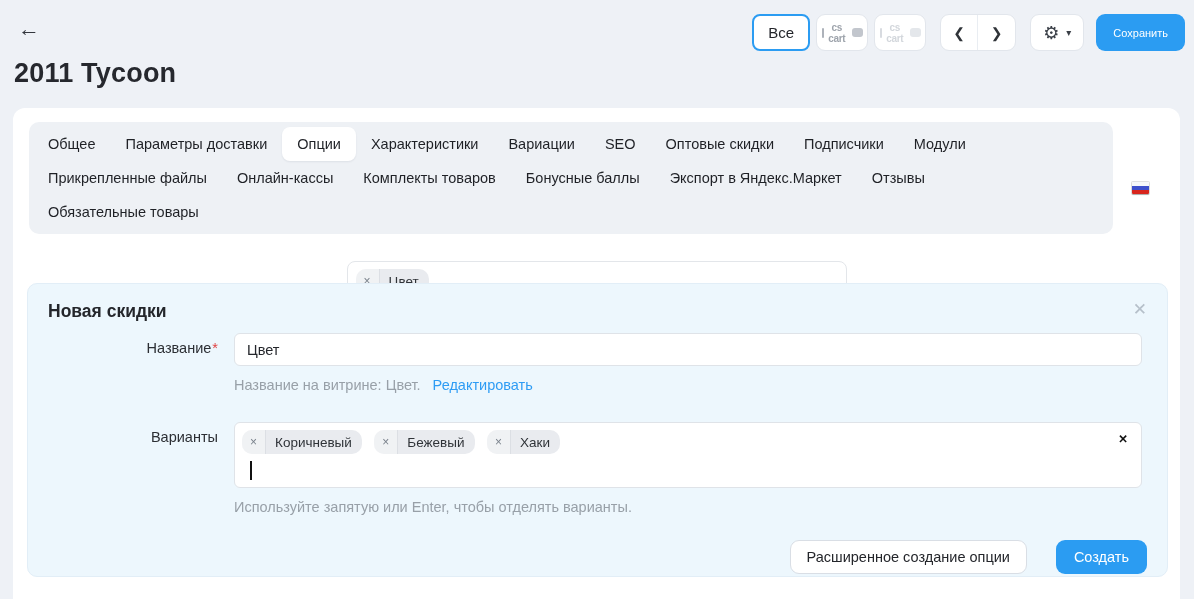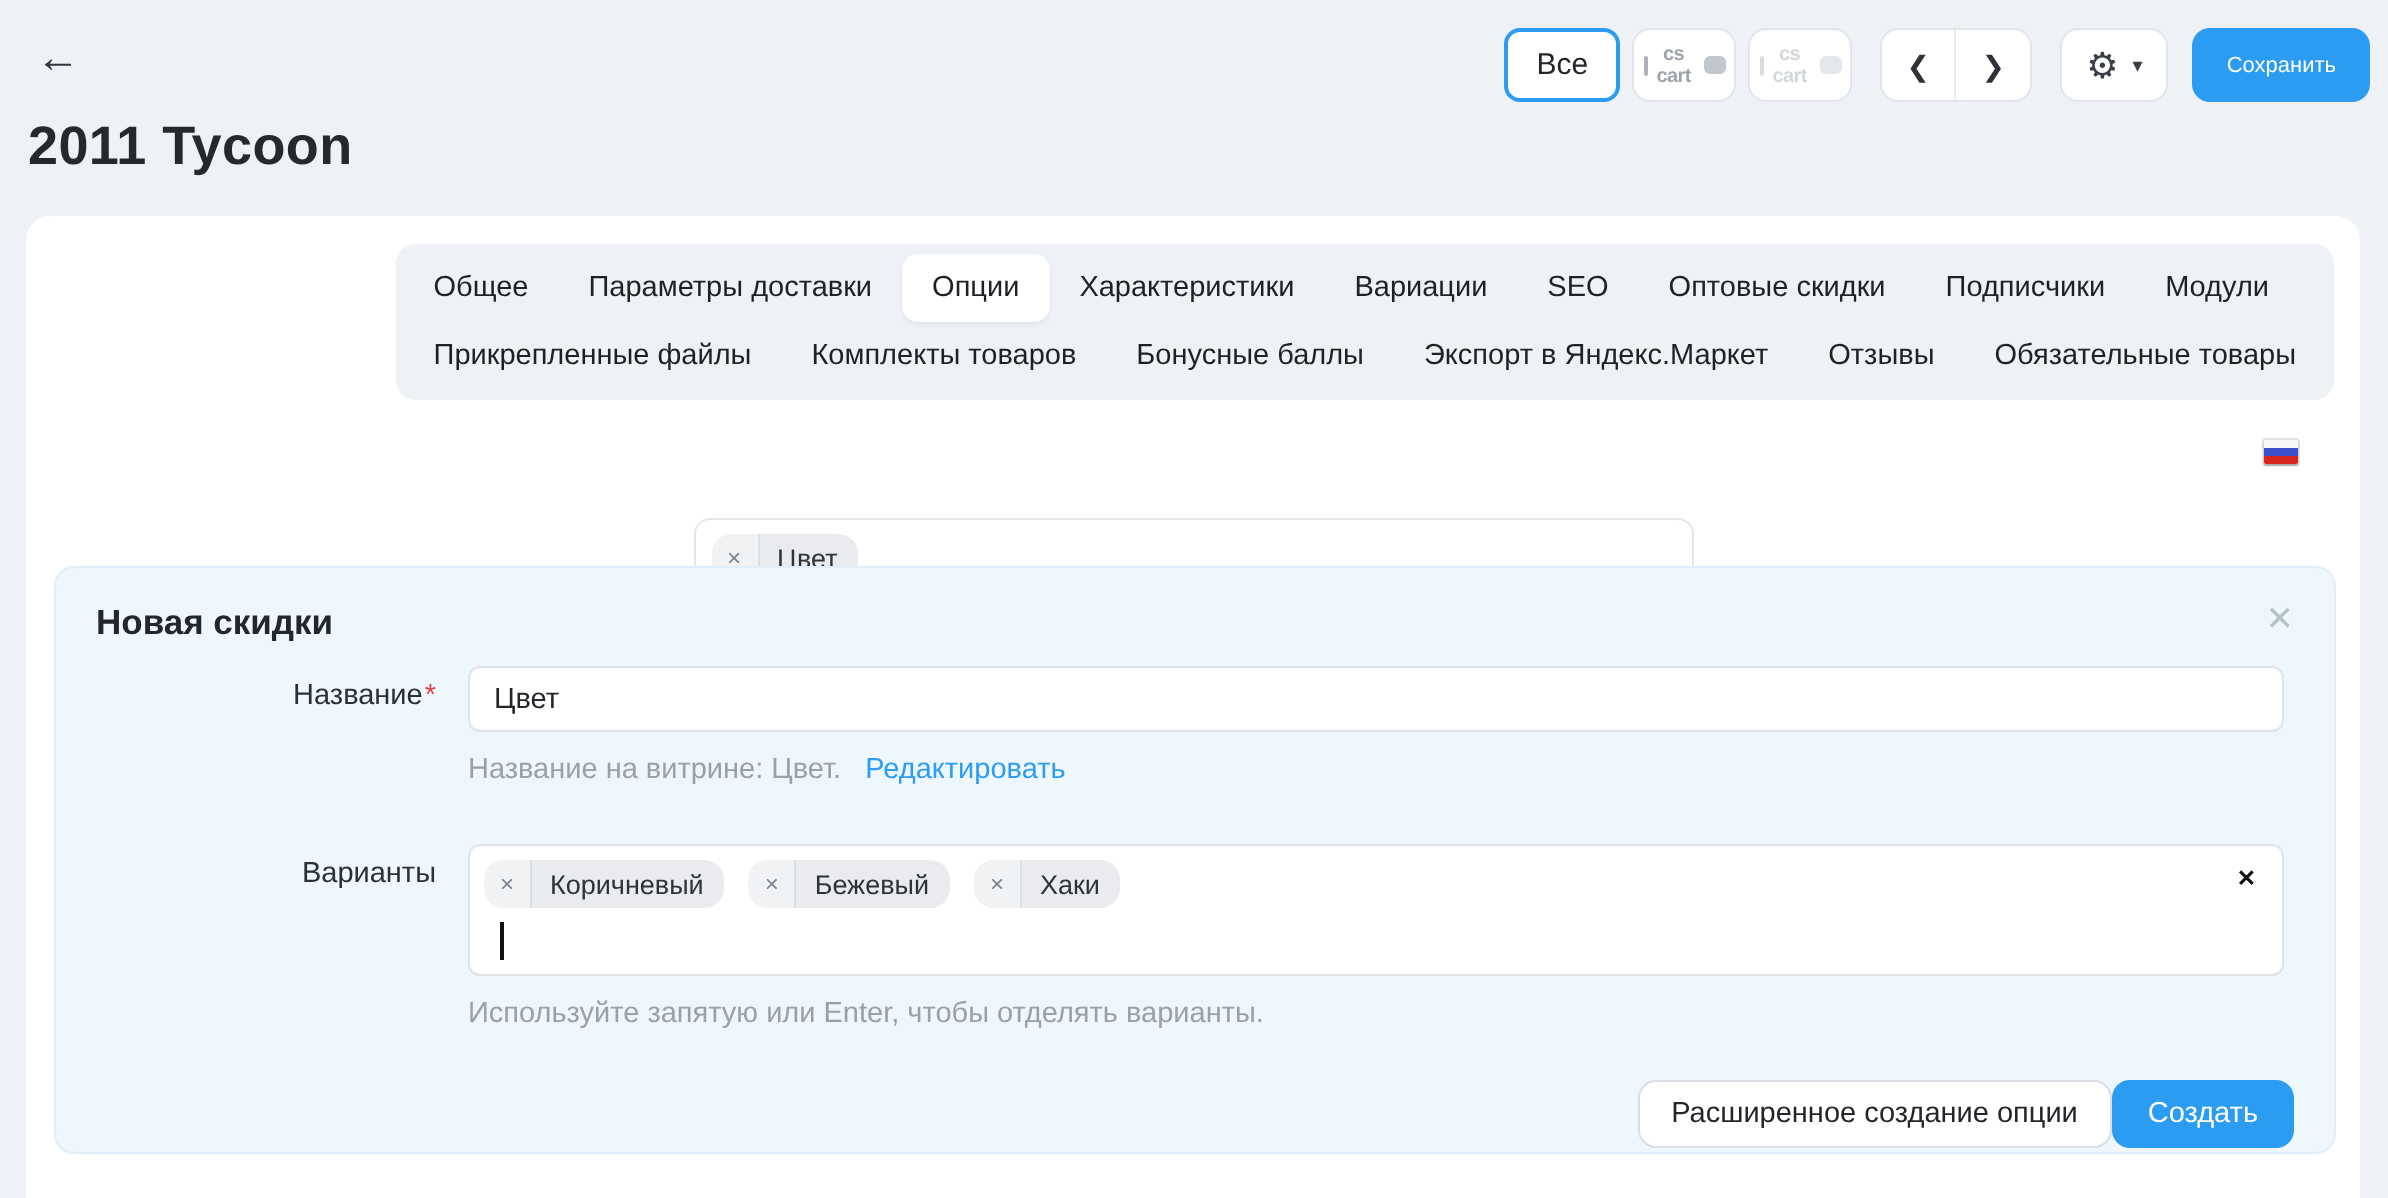--- a/index.html
+++ b/index.html
@@ -56,21 +56,21 @@
   .btn-save {
     margin-left:12px; background:#2b9cf2; border:none; color:#fff;
     font-size:11px; padding:18px 17px; border-radius:9px;
   }
 
   
   .card {
     position:absolute; top:108px; left:13px; right:14px; bottom:0;
     background:#fff; border-radius:12px 12px 0 0;
   }
-  .card-top { display:flex; align-items:flex-end; padding:14px 13px 8px 16px;flex-direction:column; }
+  .card-top { display:flex; align-items:center; padding:14px 13px 8px 16px; }
   .tabbar {
     flex:1; background:#eef1f5; border-radius:10px; padding:5px 4px;
   }
   .tabrow { display:flex; flex-wrap:wrap; }
   .tab {
     padding:9px 15px; font-size:14.5px; color:#1f2126; cursor:pointer;
     border-radius:8px; white-space:nowrap; background:transparent; border:none;
     font-family:inherit;
   }
   .tab.active { background:#fff; box-shadow:0 1px 2px rgba(30,40,60,.08); }
@@ -132,21 +132,21 @@
   }
   .caret-line {
     display:inline-block; width:1.5px; height:19px; background:#111;
     margin:7px 0 0 8px; vertical-align:top;
   }
   .clear-x {
     position:absolute; top:9px; right:13px; font-size:11.5px; font-weight:700;
     color:#111; cursor:pointer; background:none; border:none;
   }
   .panel-buttons {
-    display:flex; justify-content:flex-end; gap:0; margin-top:25px;
+    display:flex; justify-content:flex-end; gap:29px; margin-top:25px;
   }
   .btn-advanced {
     background:#fff; border:1px solid #d9dee5; border-radius:9px;
     padding:0 16px; height:34px; font-size:14.5px; color:#24262b; cursor:pointer;
     font-family:inherit;
   }
   .btn-create {
     background:#2b9cf2; border:none; border-radius:9px;
     padding:0 18px; height:34px; font-size:14.5px; color:#fff; cursor:pointer;
     font-family:inherit;
@@ -206,20 +206,21 @@
         <button class="tab active">Опции</button>
         <button class="tab">Характеристики</button>
         <button class="tab">Вариации</button>
         <button class="tab">SEO</button>
         <button class="tab">Оптовые скидки</button>
         <button class="tab">Подписчики</button>
         <button class="tab">Модули</button>
       </div>
       <div class="tabrow">
         <button class="tab">Прикрепленные файлы</button>
+        <button class="tab">Онлайн-кассы</button>
         <button class="tab">Комплекты товаров</button>
         <button class="tab">Бонусные баллы</button>
         <button class="tab">Экспорт в Яндекс.Маркет</button>
         <button class="tab">Отзывы</button>
         <button class="tab">Обязательные товары</button>
       </div>
     </div>
     <div class="flag-wrap">
       <div class="flag-ru">
         <div class="flag-w"></div>

